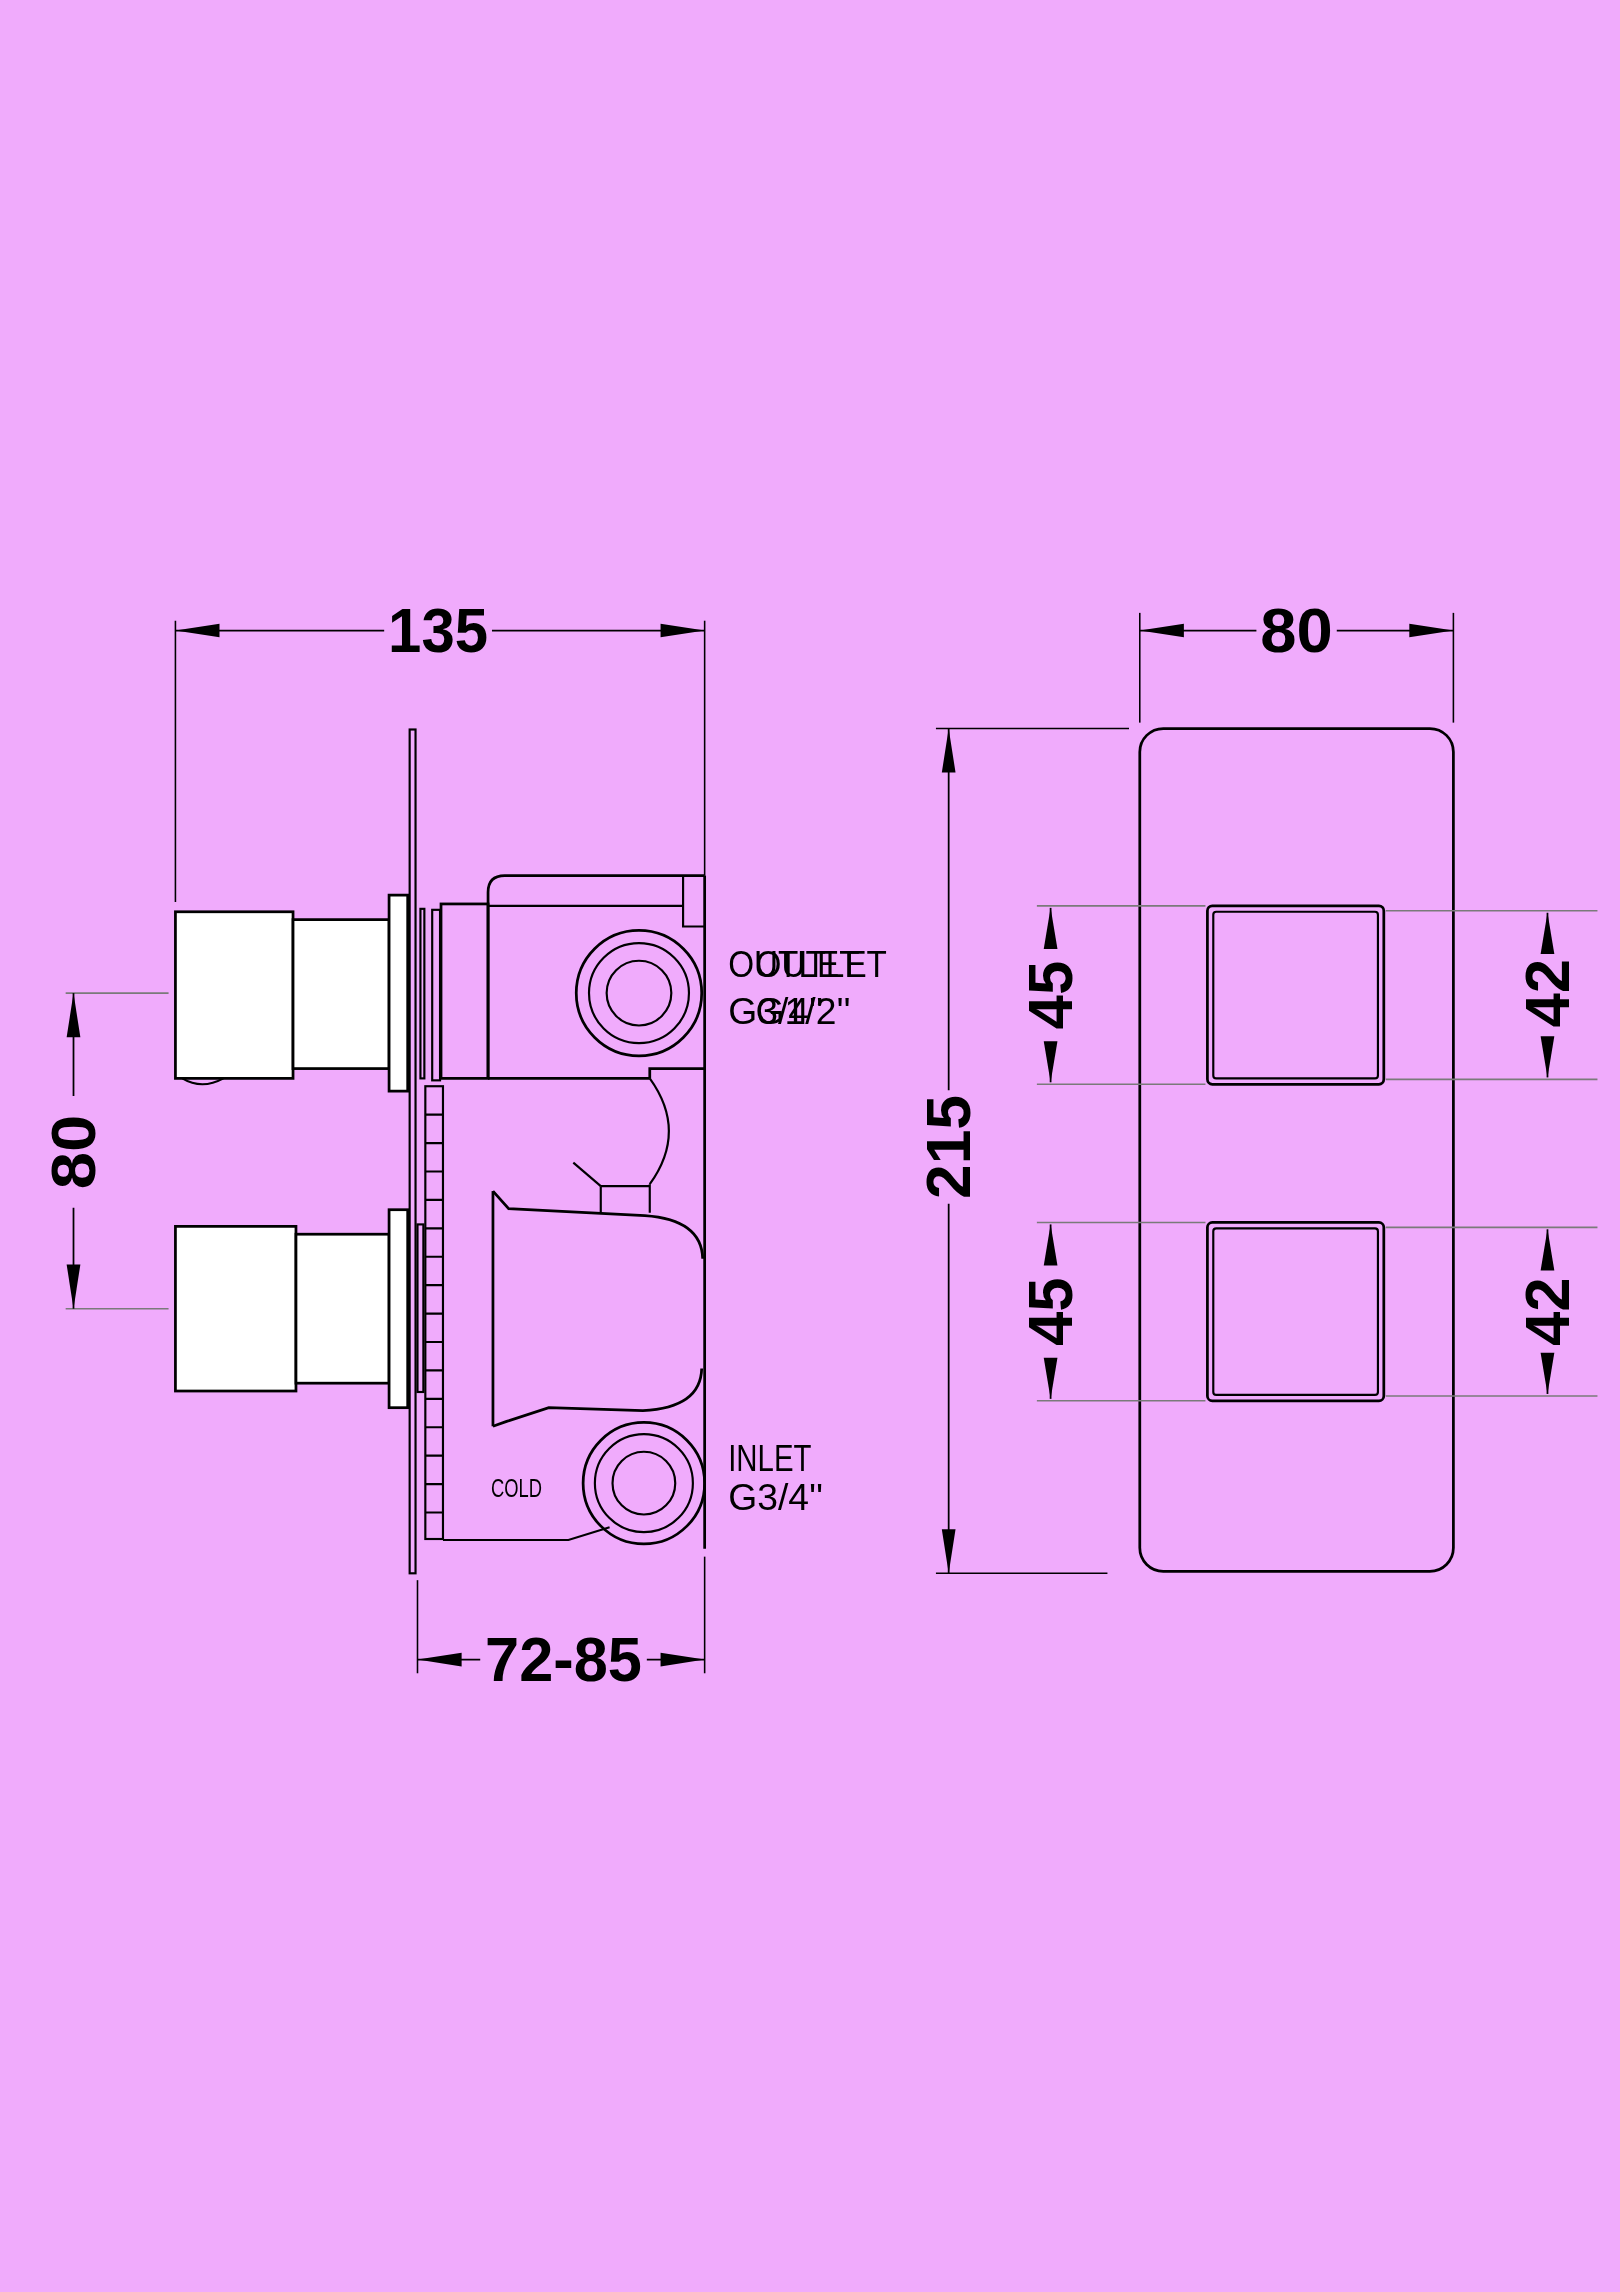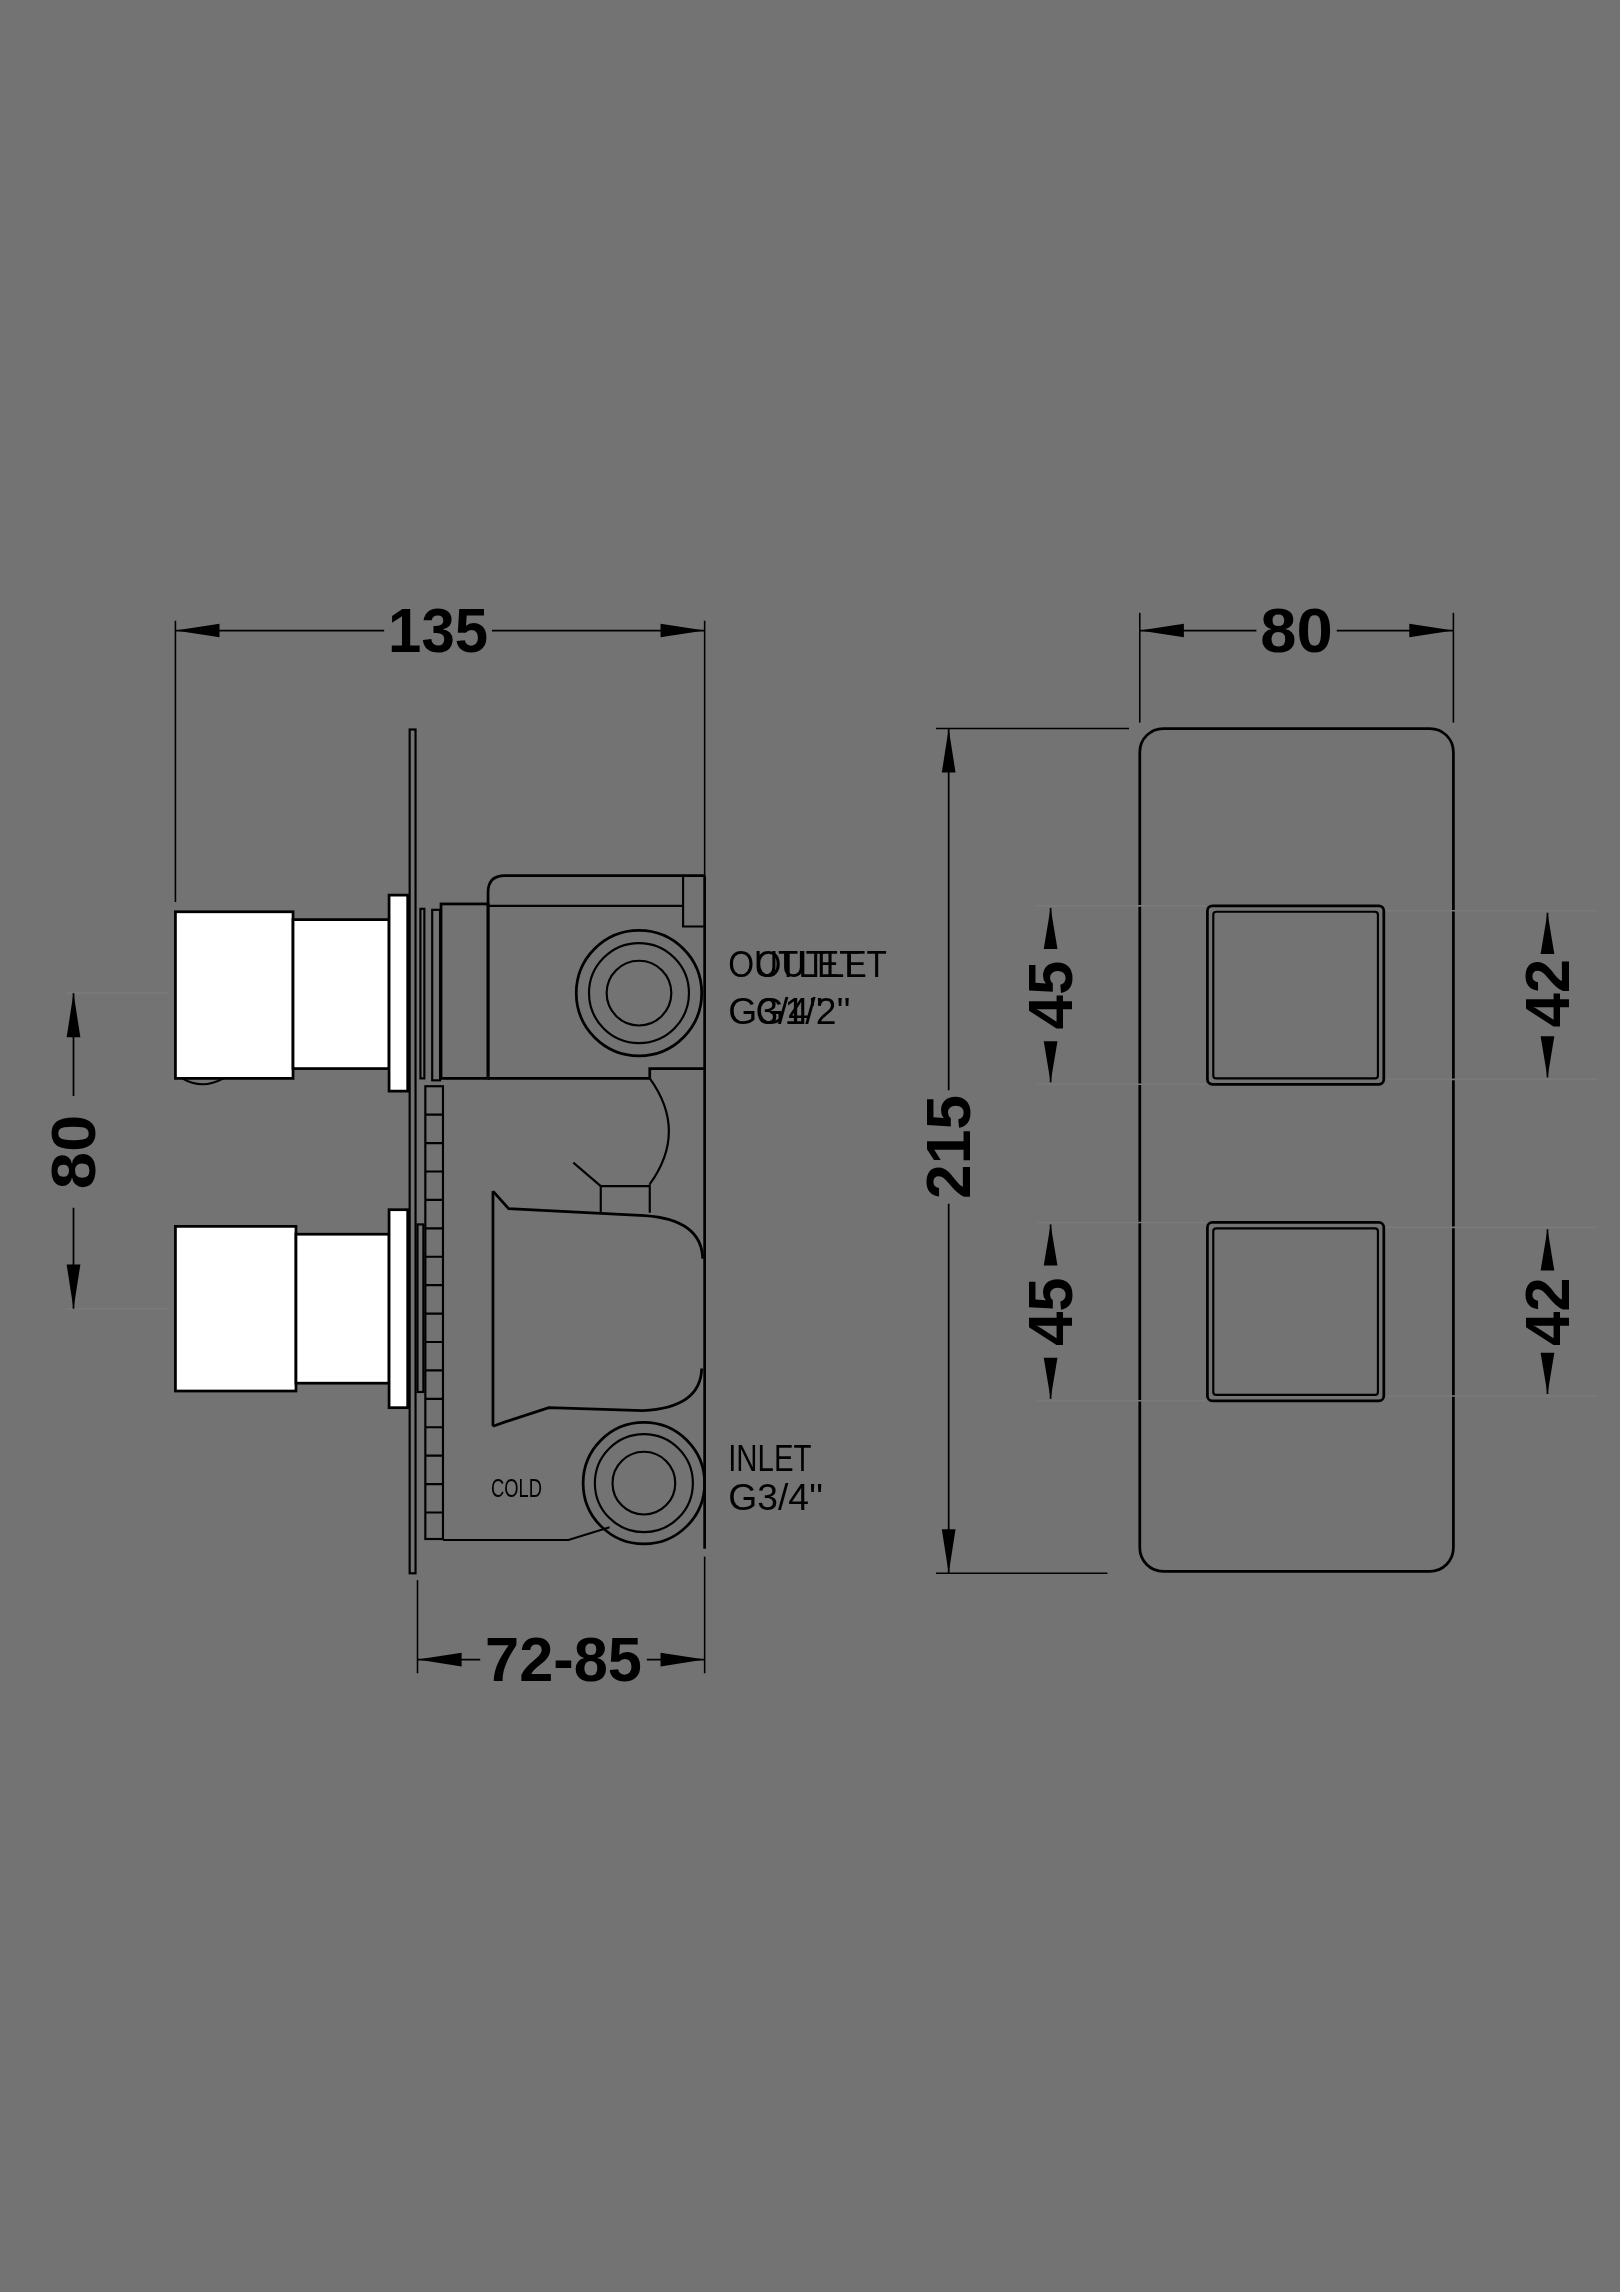--- a/index.html
+++ b/index.html
@@ -1,16 +1,16 @@
 <!DOCTYPE html>
 <html><head>
 <meta charset="utf-8">
 <style>
   html,body{margin:0;padding:0;background:#ffffff;}
-  .canvas{width:1620px;height:2293px;background:#737373;position:relative;overflow:hidden;}
+  .canvas{width:1620px;height:2293px;background:#f0abfc;position:relative;overflow:hidden;}
   svg{display:block;}
   
   .dim-num{font-family:"Liberation Sans",sans-serif;font-weight:bold;font-size:64px;fill:#000;}
   
   .port{font-family:"Liberation Sans",sans-serif;font-weight:normal;font-size:38px;fill:#000;}
   .cold{font-family:"Liberation Sans",sans-serif;font-weight:normal;font-size:27px;fill:#000;}
   .geo{stroke:#000;stroke-width:2.8;fill:none;}
   .geo-f{stroke:#000;stroke-width:2.8;fill:#fff;}
   .geo-thin{stroke:#000;stroke-width:2.2;fill:none;}
   .dimline{stroke:#000;stroke-width:1.8;fill:none;}

